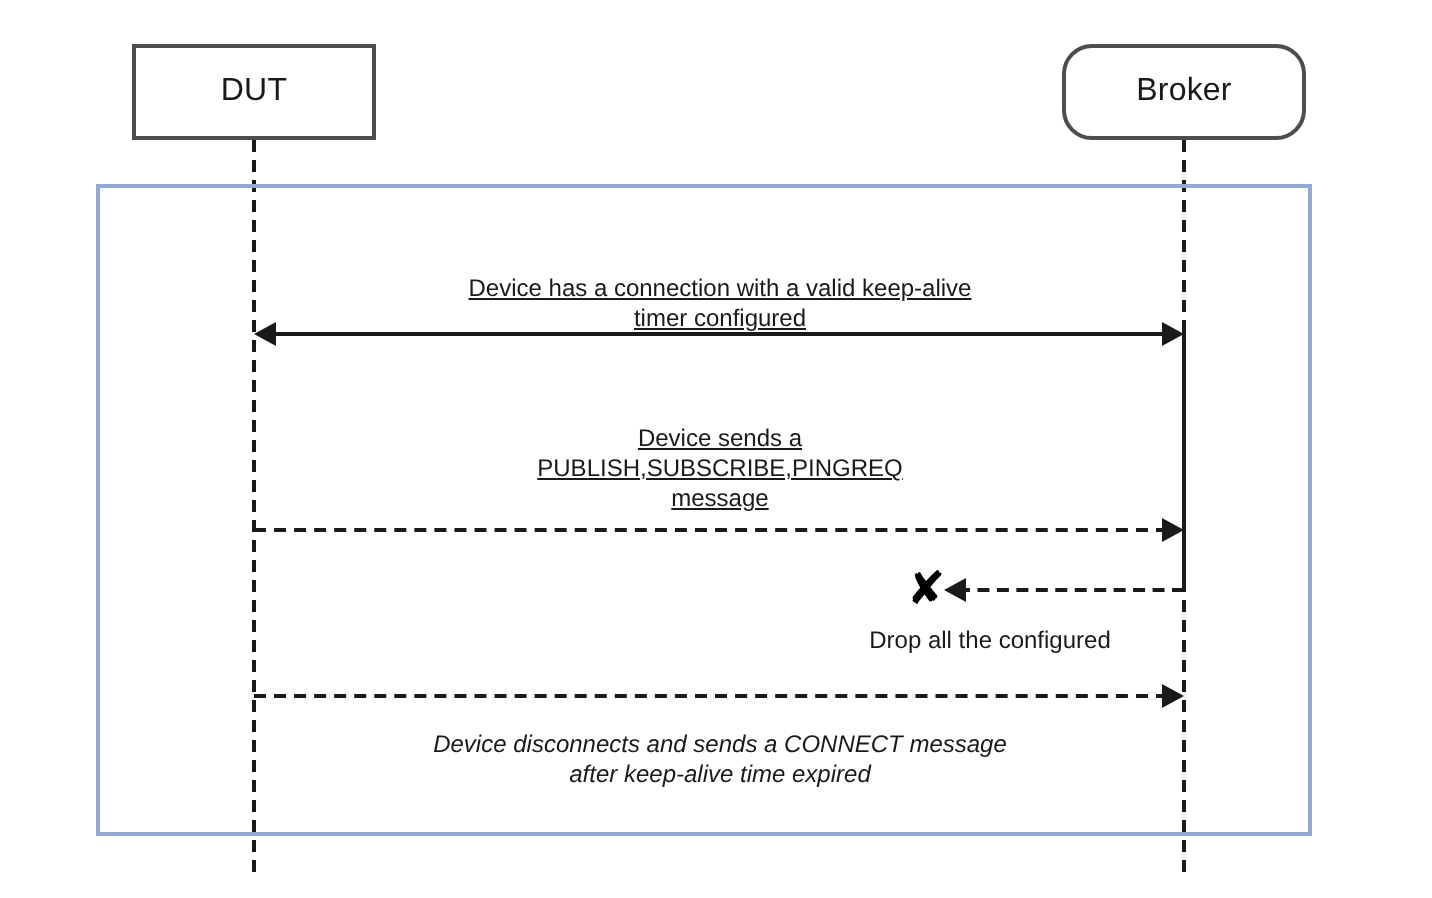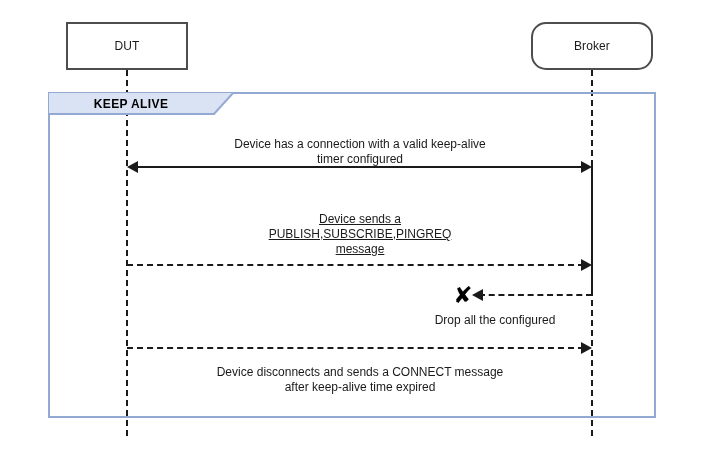--- a/index.html
+++ b/index.html
@@ -28,21 +28,21 @@
   .participant {
     position: absolute;
     box-sizing: border-box;
     background: #ffffff;
     border: 2px solid #4d4d4d;
     display: flex;
     align-items: center;
     justify-content: center;
   }
   .participant .plabel {
-    font-size: 12px;
+    font-size: 16px;
     line-height: 14px;
     color: #1a1a1a;
     letter-spacing: .1px;
   }
   #participant-dut    { left: 66px;  top: 22px; width: 122px; height: 48px; }
   #participant-broker { left: 531px; top: 22px; width: 122px; height: 48px; border-radius: 15px; }
 
   
   .lifeline {
     position: absolute;
@@ -169,31 +169,25 @@
 
   <div class="participant" id="participant-broker">
     <span class="plabel">Broker</span>
   </div>
 
   <div class="lifeline" id="lifeline-dut"></div>
   <div class="lifeline" id="lifeline-broker"></div>
 
   <div id="fragment-frame"></div>
 
-  <div id="fragment-label">
-    <svg width="190" height="23" viewBox="0 0 190 23">
-      <polygon points="0,0 186,0 166,22 0,22" fill="#dae3f3" stroke="#93a9d4" stroke-width="2"></polygon>
-    </svg>
-    <div class="ftext">KEEP ALIVE</div>
-  </div>
 
   <div id="broker-activation"></div>
 
   <div class="msg">
-    <div class="msg-label" style="left:150px; top:137px; width:420px;">Device has a connection with a valid keep-alive
+    <div class="msg-label" style="left:150px; top:137px; width:420px;text-decoration:underline;">Device has a connection with a valid keep-alive
 timer configured</div>
     <div class="line-solid" style="left:132px; top:166px; width:455px;"></div>
     <div class="arrowhead arrow-left" style="left:127px; top:161px;"></div>
     <div class="arrowhead arrow-right" style="left:581px; top:161px;"></div>
   </div>
 
   <div class="msg">
     <div class="msg-label" style="left:180px; top:212px; width:360px;text-decoration:underline;">Device sends a
 PUBLISH,SUBSCRIBE,PINGREQ
 message</div>
@@ -204,17 +198,17 @@
   <div class="msg">
     <div class="line-dashed" style="left:479px; top:294px; width:113px;"></div>
     <div class="arrowhead arrow-left" style="left:472px; top:289px;"></div>
     <div id="drop-x">✘</div>
     <div class="msg-label" style="left:370px; top:313px; width:250px;">Drop all the configured</div>
   </div>
 
   <div class="msg">
     <div class="line-dashed" style="left:127px; top:347px; width:457px;"></div>
     <div class="arrowhead arrow-right" style="left:581px; top:342px;"></div>
-    <div class="msg-label" style="left:135px; top:365px; width:450px;">Device disconnects and sends a CONNECT message
+    <div class="msg-label" style="left:135px; top:365px; width:450px;font-style:italic;">Device disconnects and sends a CONNECT message
 after keep-alive time expired</div>
   </div>
 
 </div>
 
 </body></html>

